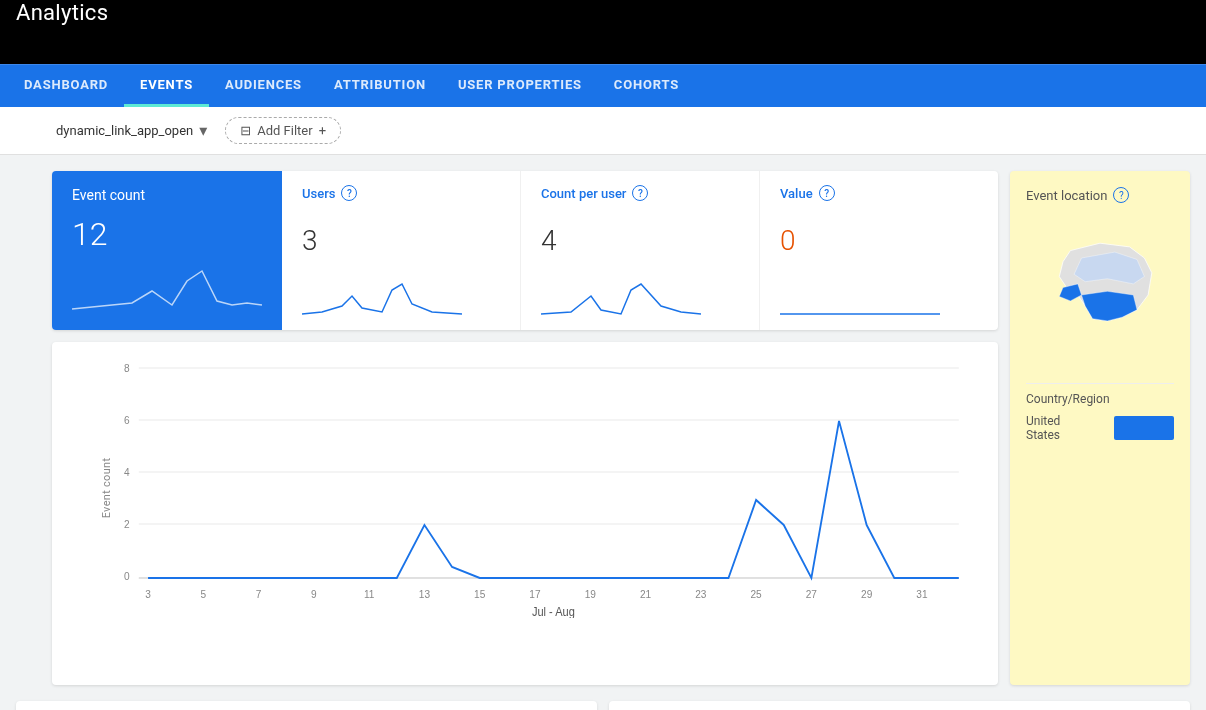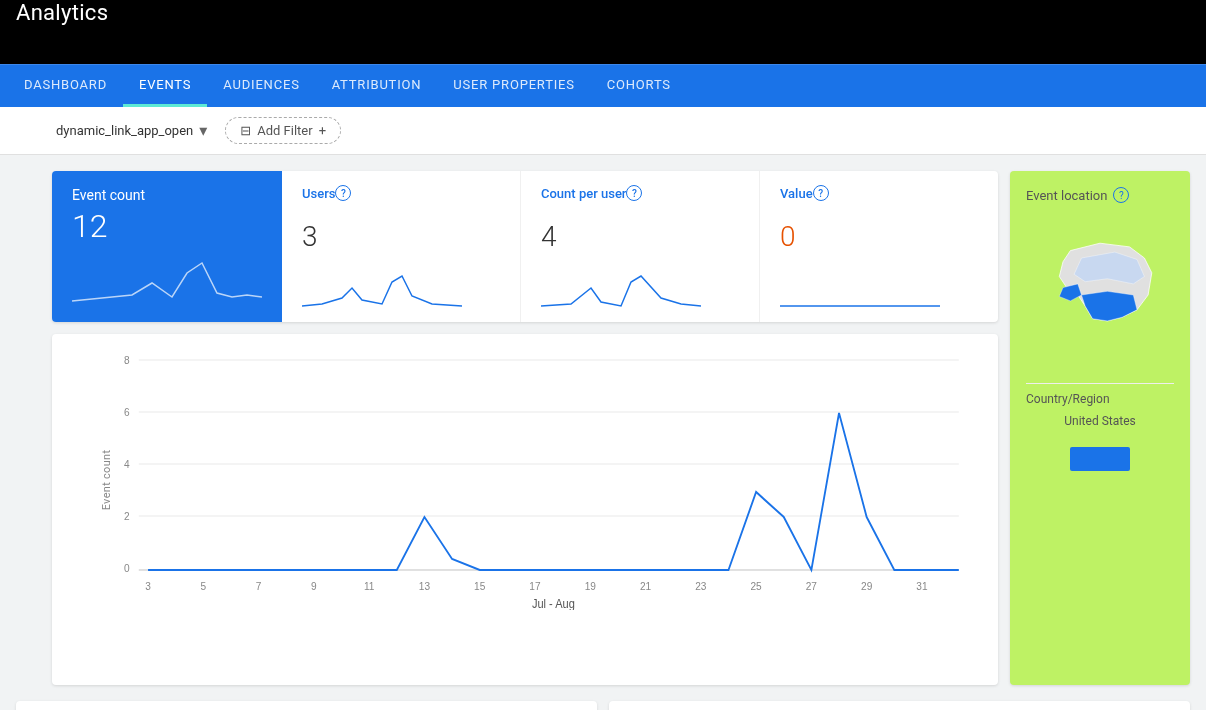--- a/index.html
+++ b/index.html
@@ -23,21 +23,21 @@
     
     .nav-bar {
       background: #1a73e8;
       display: flex;
       padding: 0 8px;
       border-top: 1px solid rgba(255,255,255,0.15);
     }
     .nav-tab {
       color: rgba(255,255,255,0.85);
       font-size: 13px;
-      font-weight: 400;
+      font-weight: 700;
       letter-spacing: 0.8px;
       padding: 12px 16px;
       cursor: pointer;
       text-transform: uppercase;
       position: relative;
       user-select: none;
       text-align: center;
     }
     .nav-tab.active {
       color: white;
@@ -108,35 +108,36 @@
       background: #1a73e8;
       padding: 16px 20px;
       width: 230px;
       min-width: 230px;
       color: white;
       display: flex;
       flex-direction: column;
       justify-content: space-between;
     }
     .stat-event-count .label { font-size: 14px; font-weight: 400; }
-    .stat-event-count .value { font-size: 32px; font-weight: 300; margin-top: 4px; }
+    .stat-event-count .value { font-size: 32px; font-weight: 300; margin-top: 12px; }
     .sparkline-area { margin-top: 8px; }
 
     .stat-item {
       padding: 14px 20px;
       flex: 1;
       border-right: 1px solid #f0f0f0;
       display: flex;
       flex-direction: column;
       justify-content: space-between;
     }
     .stat-item:last-child { border-right: none; }
     .stat-label-row {
       display: flex;
       align-items: center;
+      gap: 6px;
       color: #1a73e8;
       font-size: 13px;
       font-weight: 500;
     }
     .stat-value {
       font-size: 28px;
       font-weight: 300;
       color: #333;
       margin-top: 4px;
     }
@@ -162,21 +163,21 @@
       padding: 16px 20px 12px;
       flex: 1;
       position: relative;
       overflow: hidden;
     }
 
     
     .right-panel {
       width: 180px;
       min-width: 180px;
-      background: #bef264;
+      background: #fef9c3;
       border-radius: 4px;
       box-shadow: 0 1px 3px rgba(0,0,0,0.12);
       margin-left: 12px;
       padding: 16px;
       overflow: hidden;
     }
     .right-panel-title {
       display: flex;
       align-items: center;
       gap: 6px;
@@ -201,21 +202,20 @@
       margin-top: 8px;
       border-top: 1px solid #eee;
       padding-top: 8px;
     }
     .country-bar-row {
       display: flex;
       align-items: center;
       justify-content: space-between;
       margin-top: 8px;
       gap: 19px;
-      flex-direction: column;
     }
     .country-name { font-size: 12px; color: #555; flex: 1; }
     .country-bar {
       height: 24px;
       background: #1a73e8;
       border-radius: 2px;
       width: 60px;
     }
 
     

